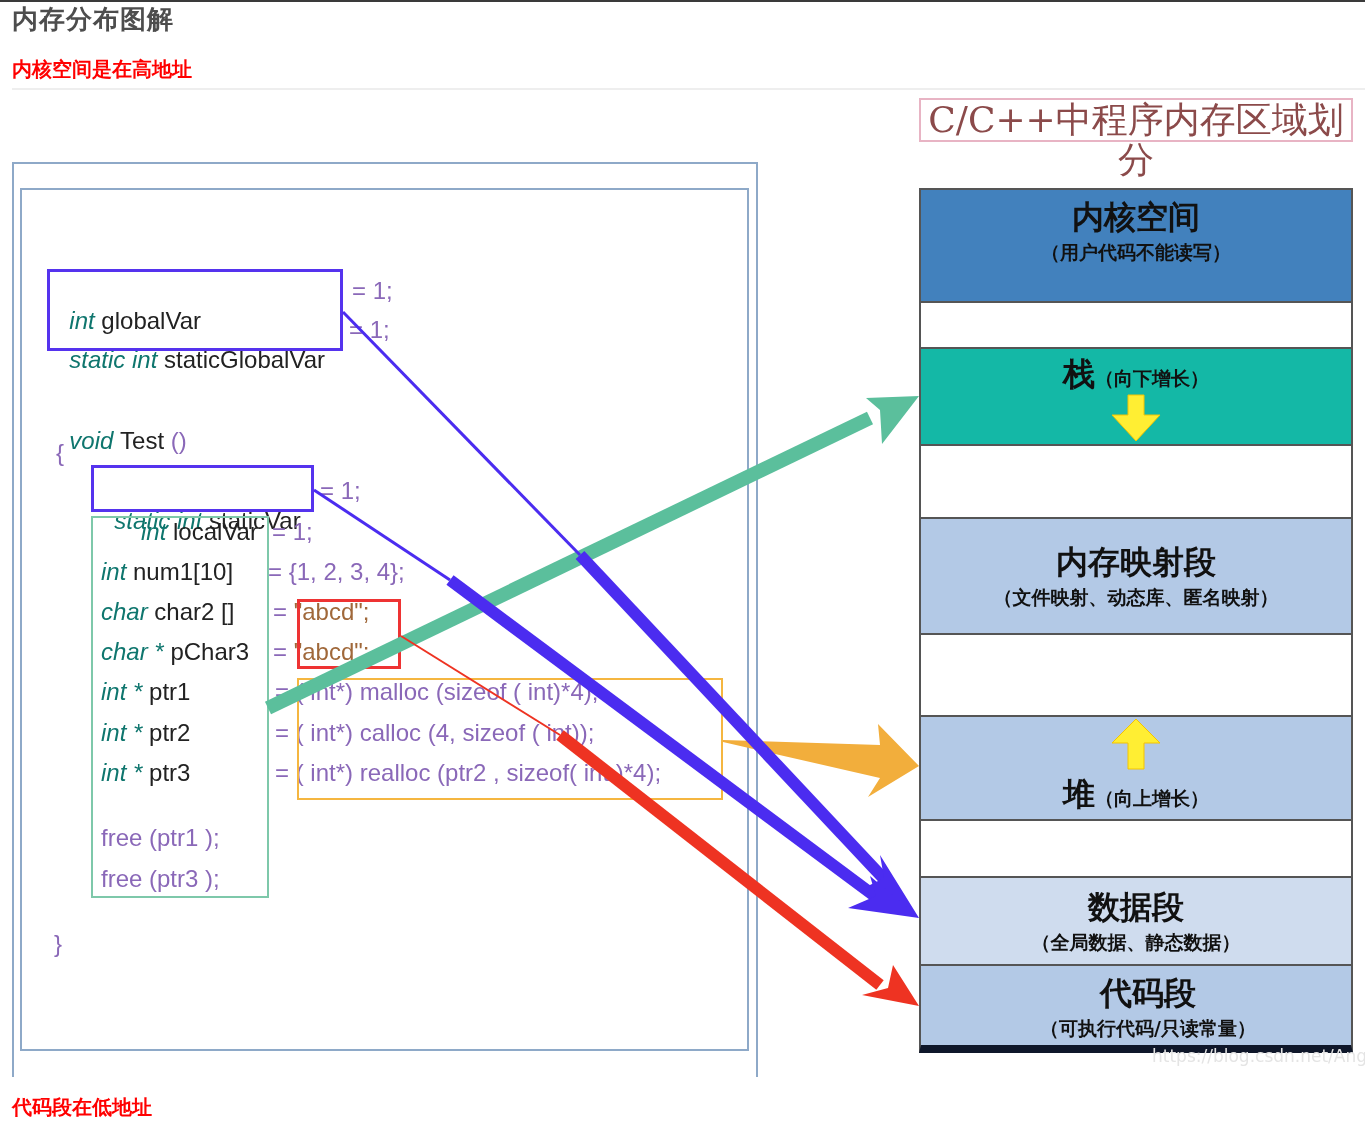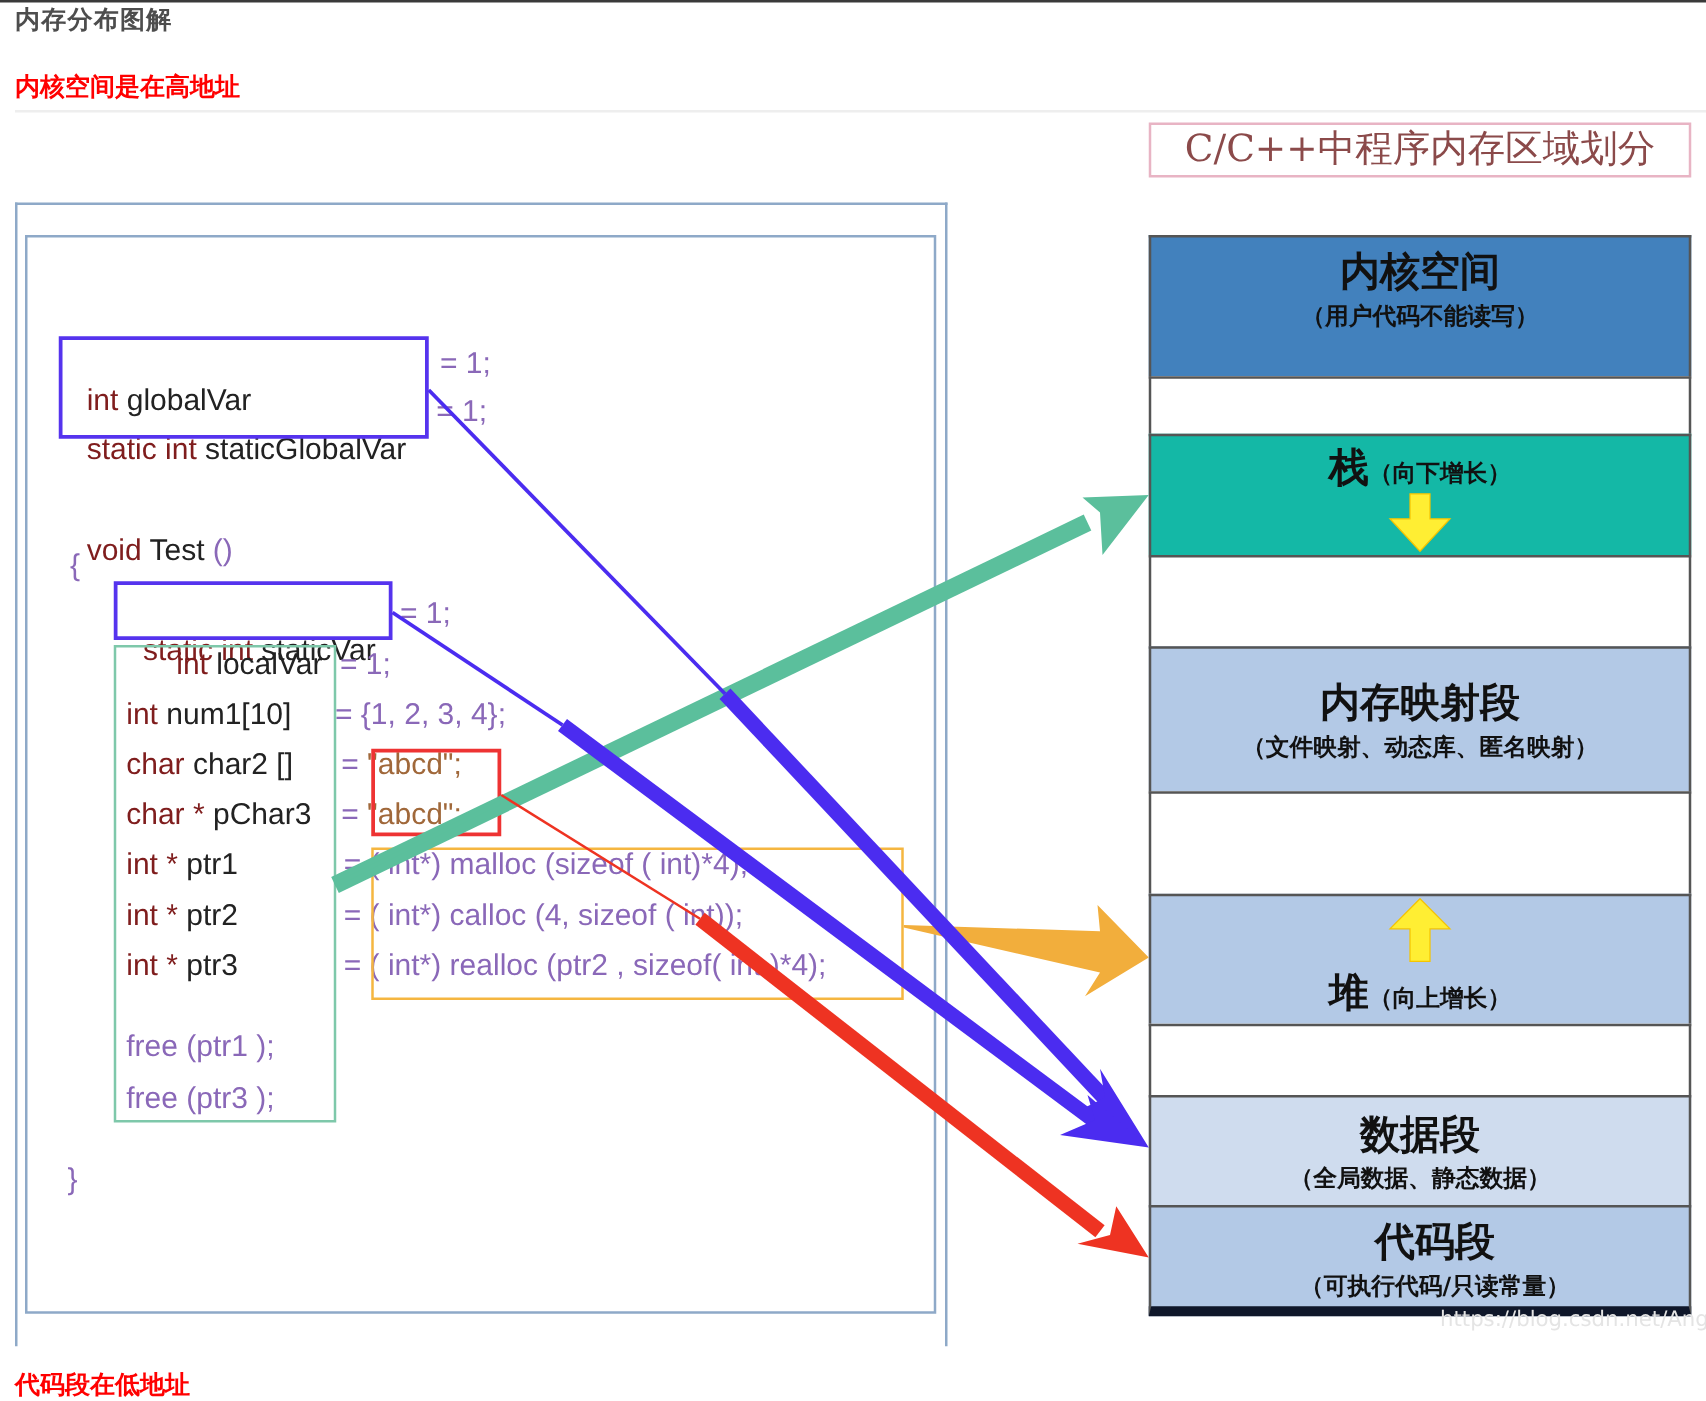--- a/index.html
+++ b/index.html
@@ -1,48 +1,48 @@
 <!DOCTYPE html>
 <html><head>
   <meta charset="utf-8">
   <style>
     html, body { margin: 0; padding: 0; background: #ffffff; }
     body { width: 1365px; height: 1121px; position: relative; overflow: hidden;
            font-family: "DejaVu Sans", sans-serif; }
     .topline { position: absolute; left: 0; top: 0; width: 1365px; height: 2px; background: #3a3a3a; }
-    .page-title { position: absolute; left: 12px; top: 2px; font-size: 20px; font-weight: bold; color: #4d4d4d;
+    .page-title { position: absolute; left: 12px; top: 2px; font-size: 26px; font-weight: bold; color: #4d4d4d;
                   font-family: "DejaVu Sans", sans-serif; letter-spacing: 1px; }
     .note-red { position: absolute; left: 12px; font-size: 20px; font-weight: bold; color: #ff0000;
                 font-family: "DejaVu Sans", sans-serif; }
     .note-top { top: 56px; }
     .note-bottom { top: 1094px; }
     .hr { position: absolute; left: 12px; top: 88px; width: 1353px; height: 2px; background: #eeeeee; }
 
     .outer-frame { position: absolute; left: 12px; top: 162px; width: 746px; height: 915px;
                    border-left: 2px solid #8ea9c8; border-top: 2px solid #8ea9c8; border-right: 2px solid #8ea9c8;
                    box-sizing: border-box; }
     .inner-frame { position: absolute; left: 20px; top: 188px; width: 729px; height: 863px;
                    border: 2px solid #8ea9c8; box-sizing: border-box; }
 
     .code { position: absolute; font-family: "Liberation Sans", sans-serif; font-size: 24px; white-space: pre;
             line-height: 30px; }
-    .kw { color: #7f1d1d; }
+    .kw { color: #0f766e; font-style: italic; }
     .id { color: #222222; }
     .op { color: #8a68b8; }
     .str { color: #a0683a; }
 
     .box { position: absolute; box-sizing: border-box; }
     .box-blue { border: 3px solid #5533ee; }
     .box-green { border: 2px solid #7ec8aa; }
     .box-red { border: 3px solid #ee3333; }
     .box-orange { border: 2px solid #f5b640; }
 
     .mem-title { position: absolute; left: 919px; top: 98px; width: 434px; height: 44px; box-sizing: border-box;
                  border: 2px solid #e8b4c4; text-align: center; font-family: "DejaVu Serif", serif;
-                 font-size: 30px; line-height: 40px; color: #8b4a4a; }
+                 font-size: 36px; line-height: 40px; color: #8b4a4a; }
 
     .mem { position: absolute; left: 919px; width: 434px; box-sizing: border-box;
            border-left: 2px solid #555; border-right: 2px solid #555; border-top: 2px solid #555;
            text-align: center; font-family: "DejaVu Serif", serif; color: #111; }
     .mem-last { border-bottom: 8px solid #0f172a; padding-left: 24px; }
     .mem .big { font-size: 32px; font-weight: bold; }
     .mem .small { font-size: 19px; font-weight: bold; font-family: "DejaVu Sans", sans-serif; }
     .watermark { position: absolute; left: 1152px; top: 1046px; font-size: 17px; color: #e4e4e4;
                  font-family: "DejaVu Sans", sans-serif; }
     svg.arrows { position: absolute; left: 0; top: 0; }

